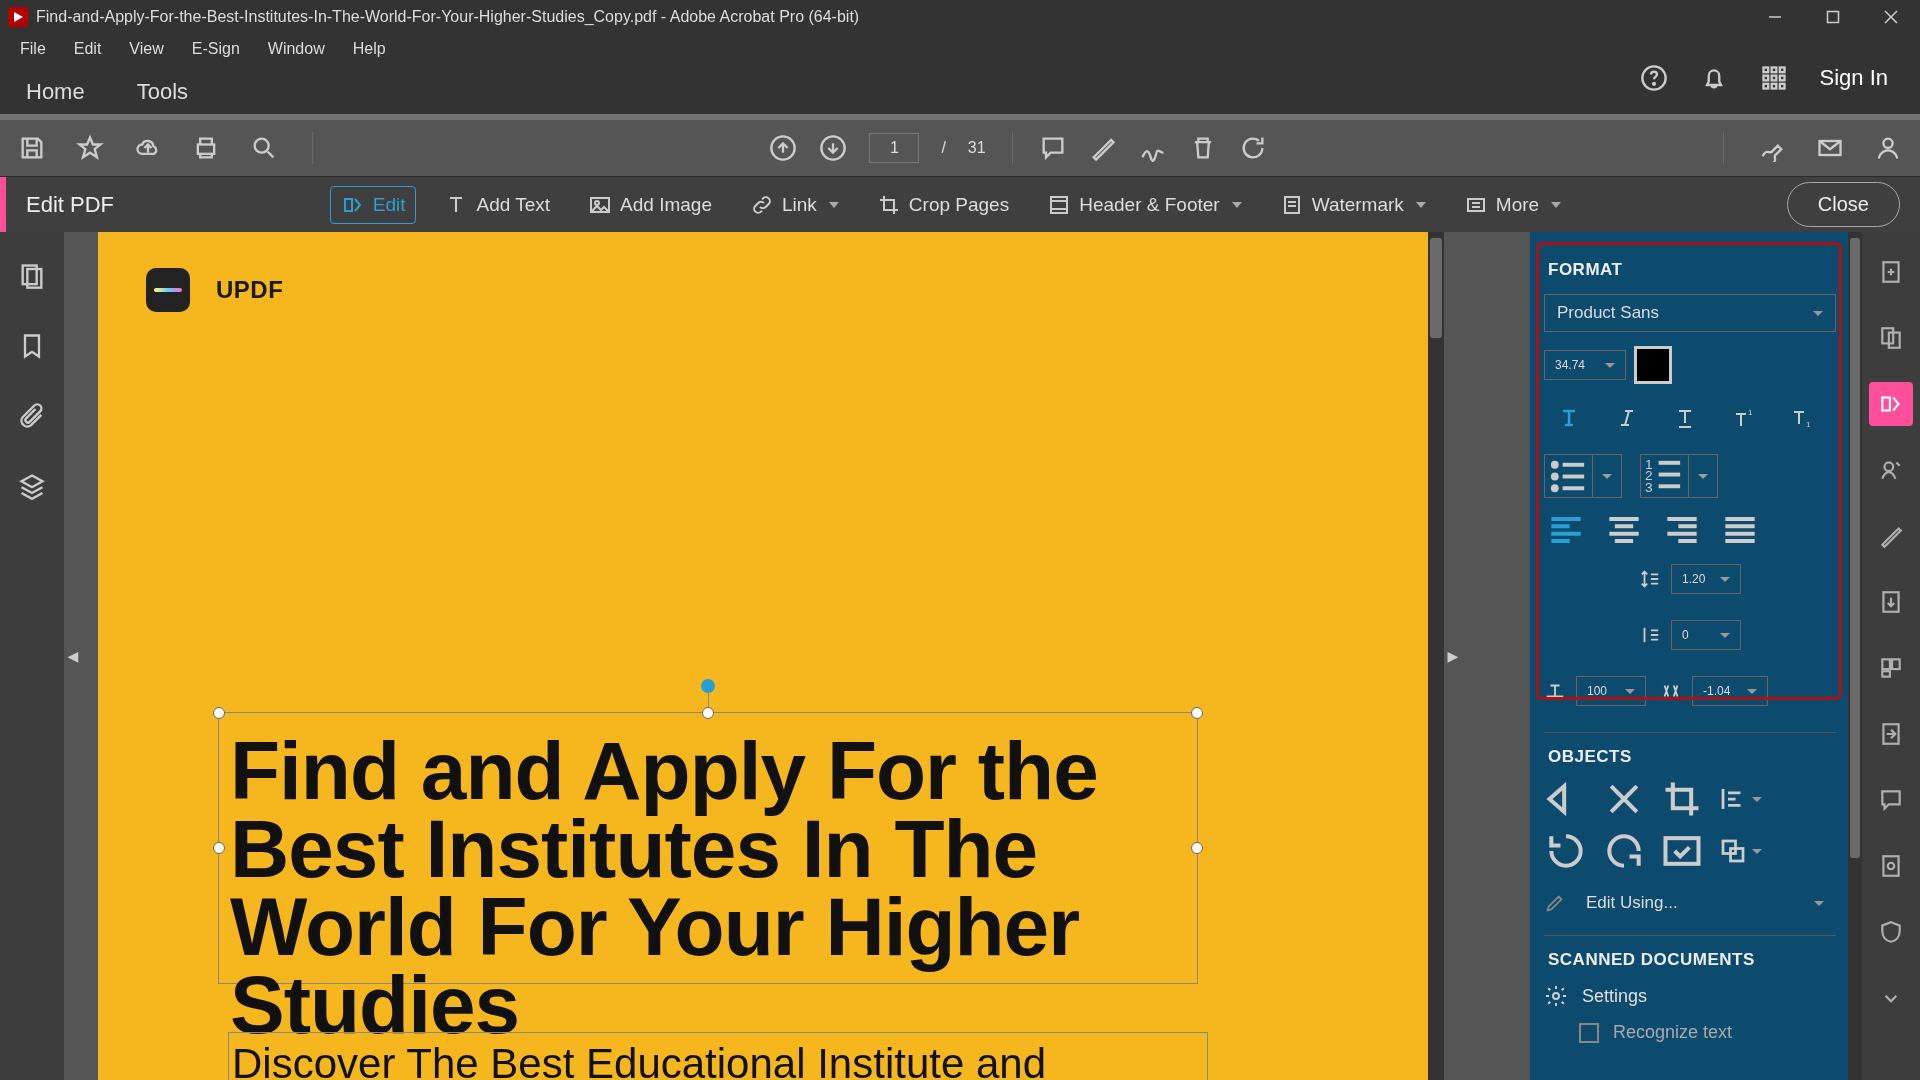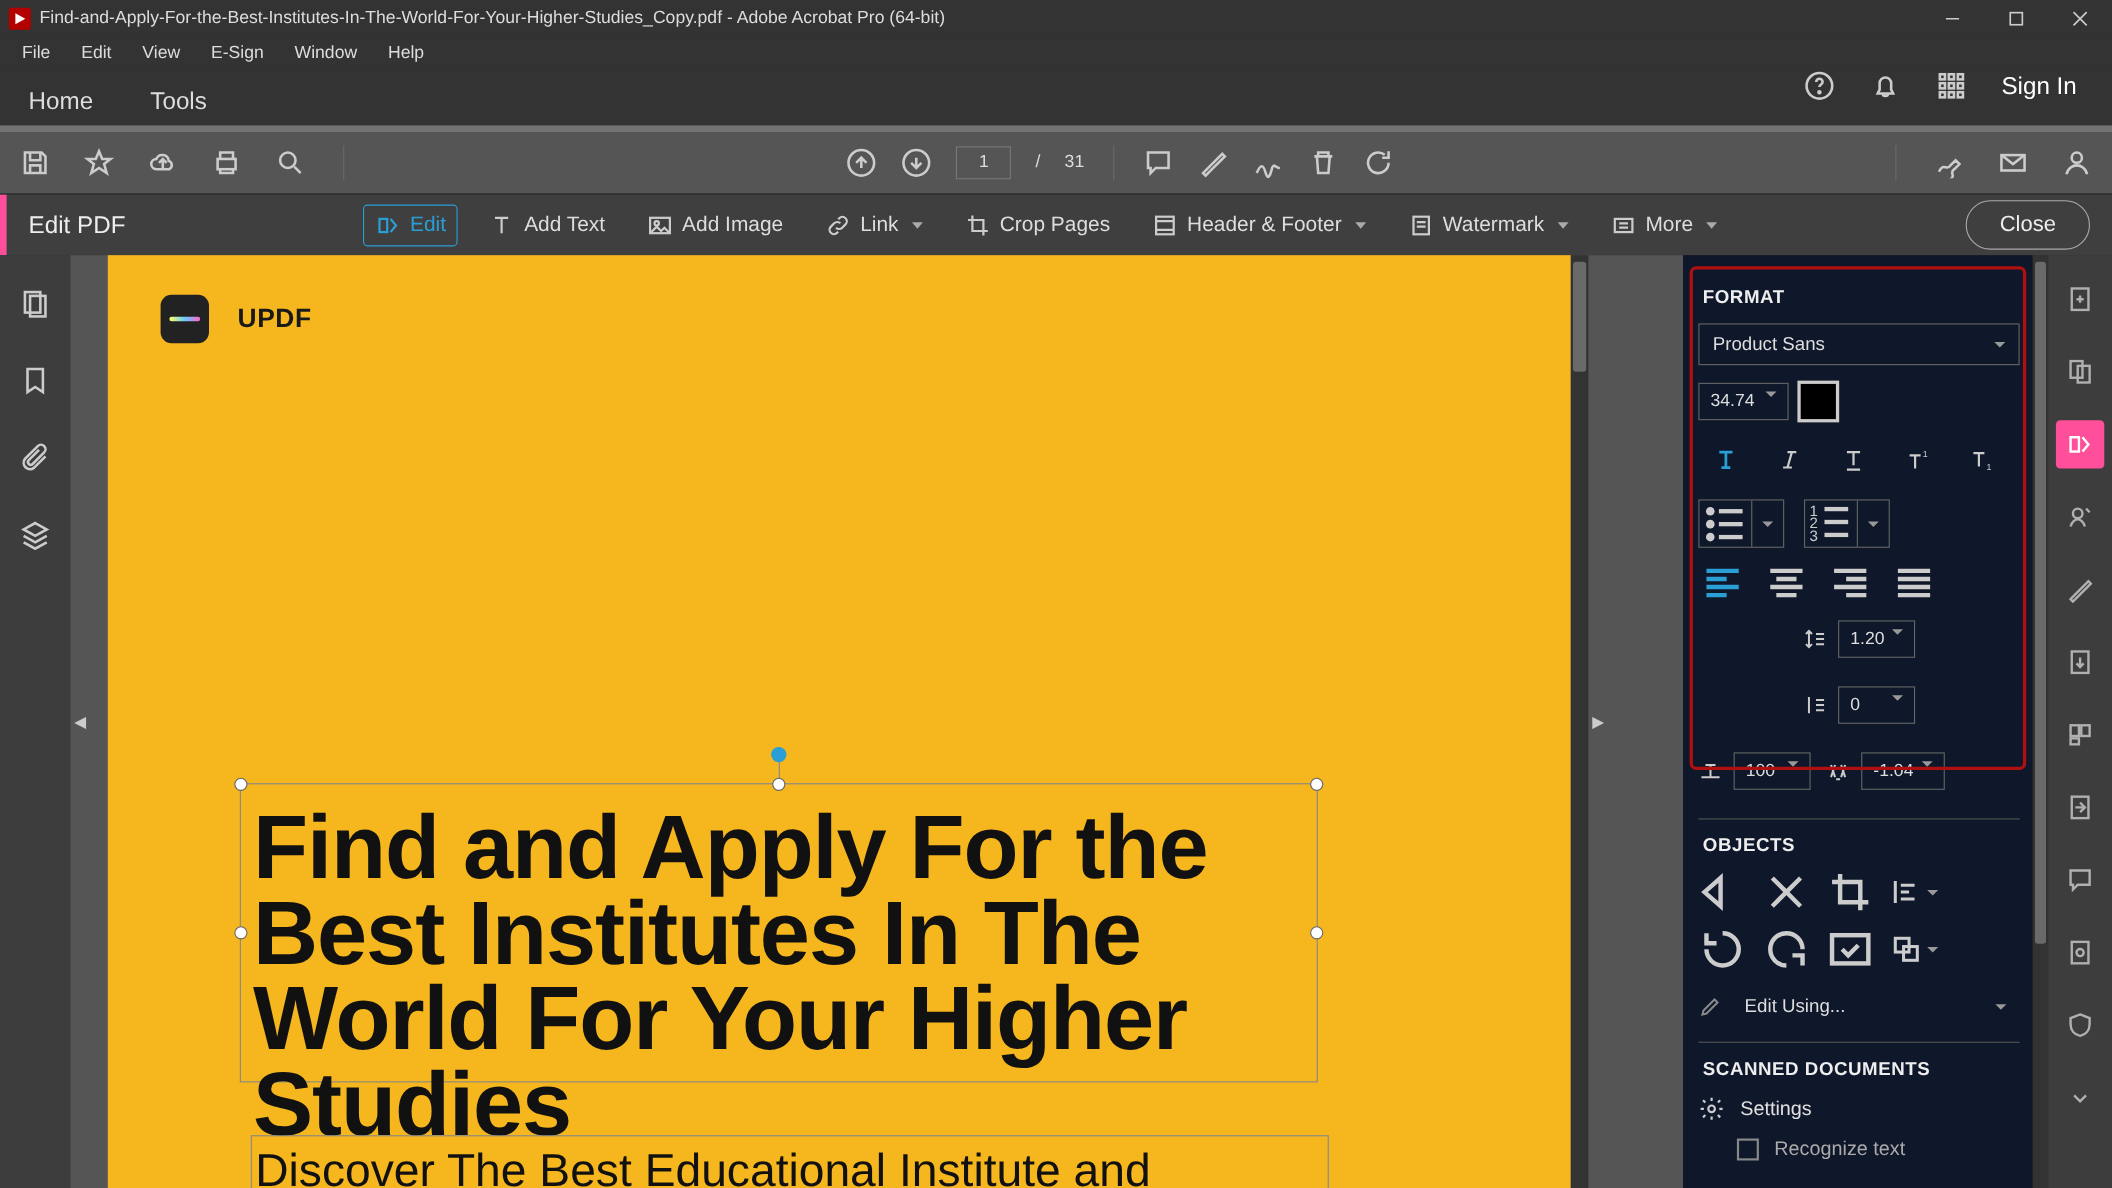--- a/index.html
+++ b/index.html
@@ -63,26 +63,26 @@
 .handle{position:absolute;width:12px;height:12px;border:1px solid #666;background:#fff;border-radius:50%;}
 .rothandle{position:absolute;width:14px;height:14px;background:#2a9fd6;border-radius:50%;left:50%;transform:translateX(-50%);top:-34px;}
 .rotline{position:absolute;width:1px;height:28px;background:#888;left:50%;top:-28px;}
 
 .sbox1{top:480px;left:120px;width:980px;height:272px;}
 .sbox2{top:800px;left:130px;width:980px;height:106px;}
 .headline{position:absolute;top:500px;left:132px;width:960px;font-size:82px;font-weight:600;color:#111;line-height:.95;letter-spacing:-1px;}
 .subtitle{position:absolute;top:808px;left:134px;width:940px;font-size:42px;font-weight:400;color:#111;line-height:1.15;}
 
 
-.sidepanel{width:318px;background:#0f172a;position:relative;padding:16px 12px 0 14px;}
+.sidepanel{width:318px;background:#0c4a6e;position:relative;padding:16px 12px 0 14px;}
 .redbox{position:absolute;top:10px;left:6px;right:6px;height:458px;border:3px solid #b01010;border-radius:6px;pointer-events:none;}
 .phead{font-size:17px;font-weight:700;color:#eee;letter-spacing:.5px;margin:12px 4px 14px;}
 .row{display:flex;align-items:center;gap:8px;margin-bottom:14px;}
 .dropfull{flex:1;border:1px solid #666;padding:8px 12px;display:flex;align-items:center;justify-content:space-between;color:#ddd;font-size:17px;}
-.dnum{width:82px;border:1px solid #666;padding:7px 10px;display:flex;justify-content:space-between;color:#ddd;font-size:16px;}
+.dnum{width:82px;border:1px solid #666;padding:7px 10px;display:flex;align-items:center;justify-content:space-between;color:#ddd;font-size:12px;}
 .colorswatch{width:38px;height:38px;border:3px solid #ccc;background:#000;}
 .icogrid{display:flex;gap:12px;margin:10px 2px 16px;}
 .icogrid .b{width:46px;height:40px;display:flex;align-items:center;justify-content:center;}
 .icogrid .b svg{width:24px;height:24px;}
 .listbtn{display:flex;border:1px solid #666;}
 .listbtn .a{width:48px;height:42px;display:flex;align-items:center;justify-content:center;border-right:1px solid #666;}
 .listbtn .c{width:28px;display:flex;align-items:center;justify-content:center;}
 .alignrow{display:flex;gap:14px;margin-bottom:16px;}
 .alignrow .ab{width:44px;height:36px;display:flex;align-items:center;justify-content:center;}
 .alignrow .ab svg{stroke:#ccc;fill:none;stroke-width:2.2;}

